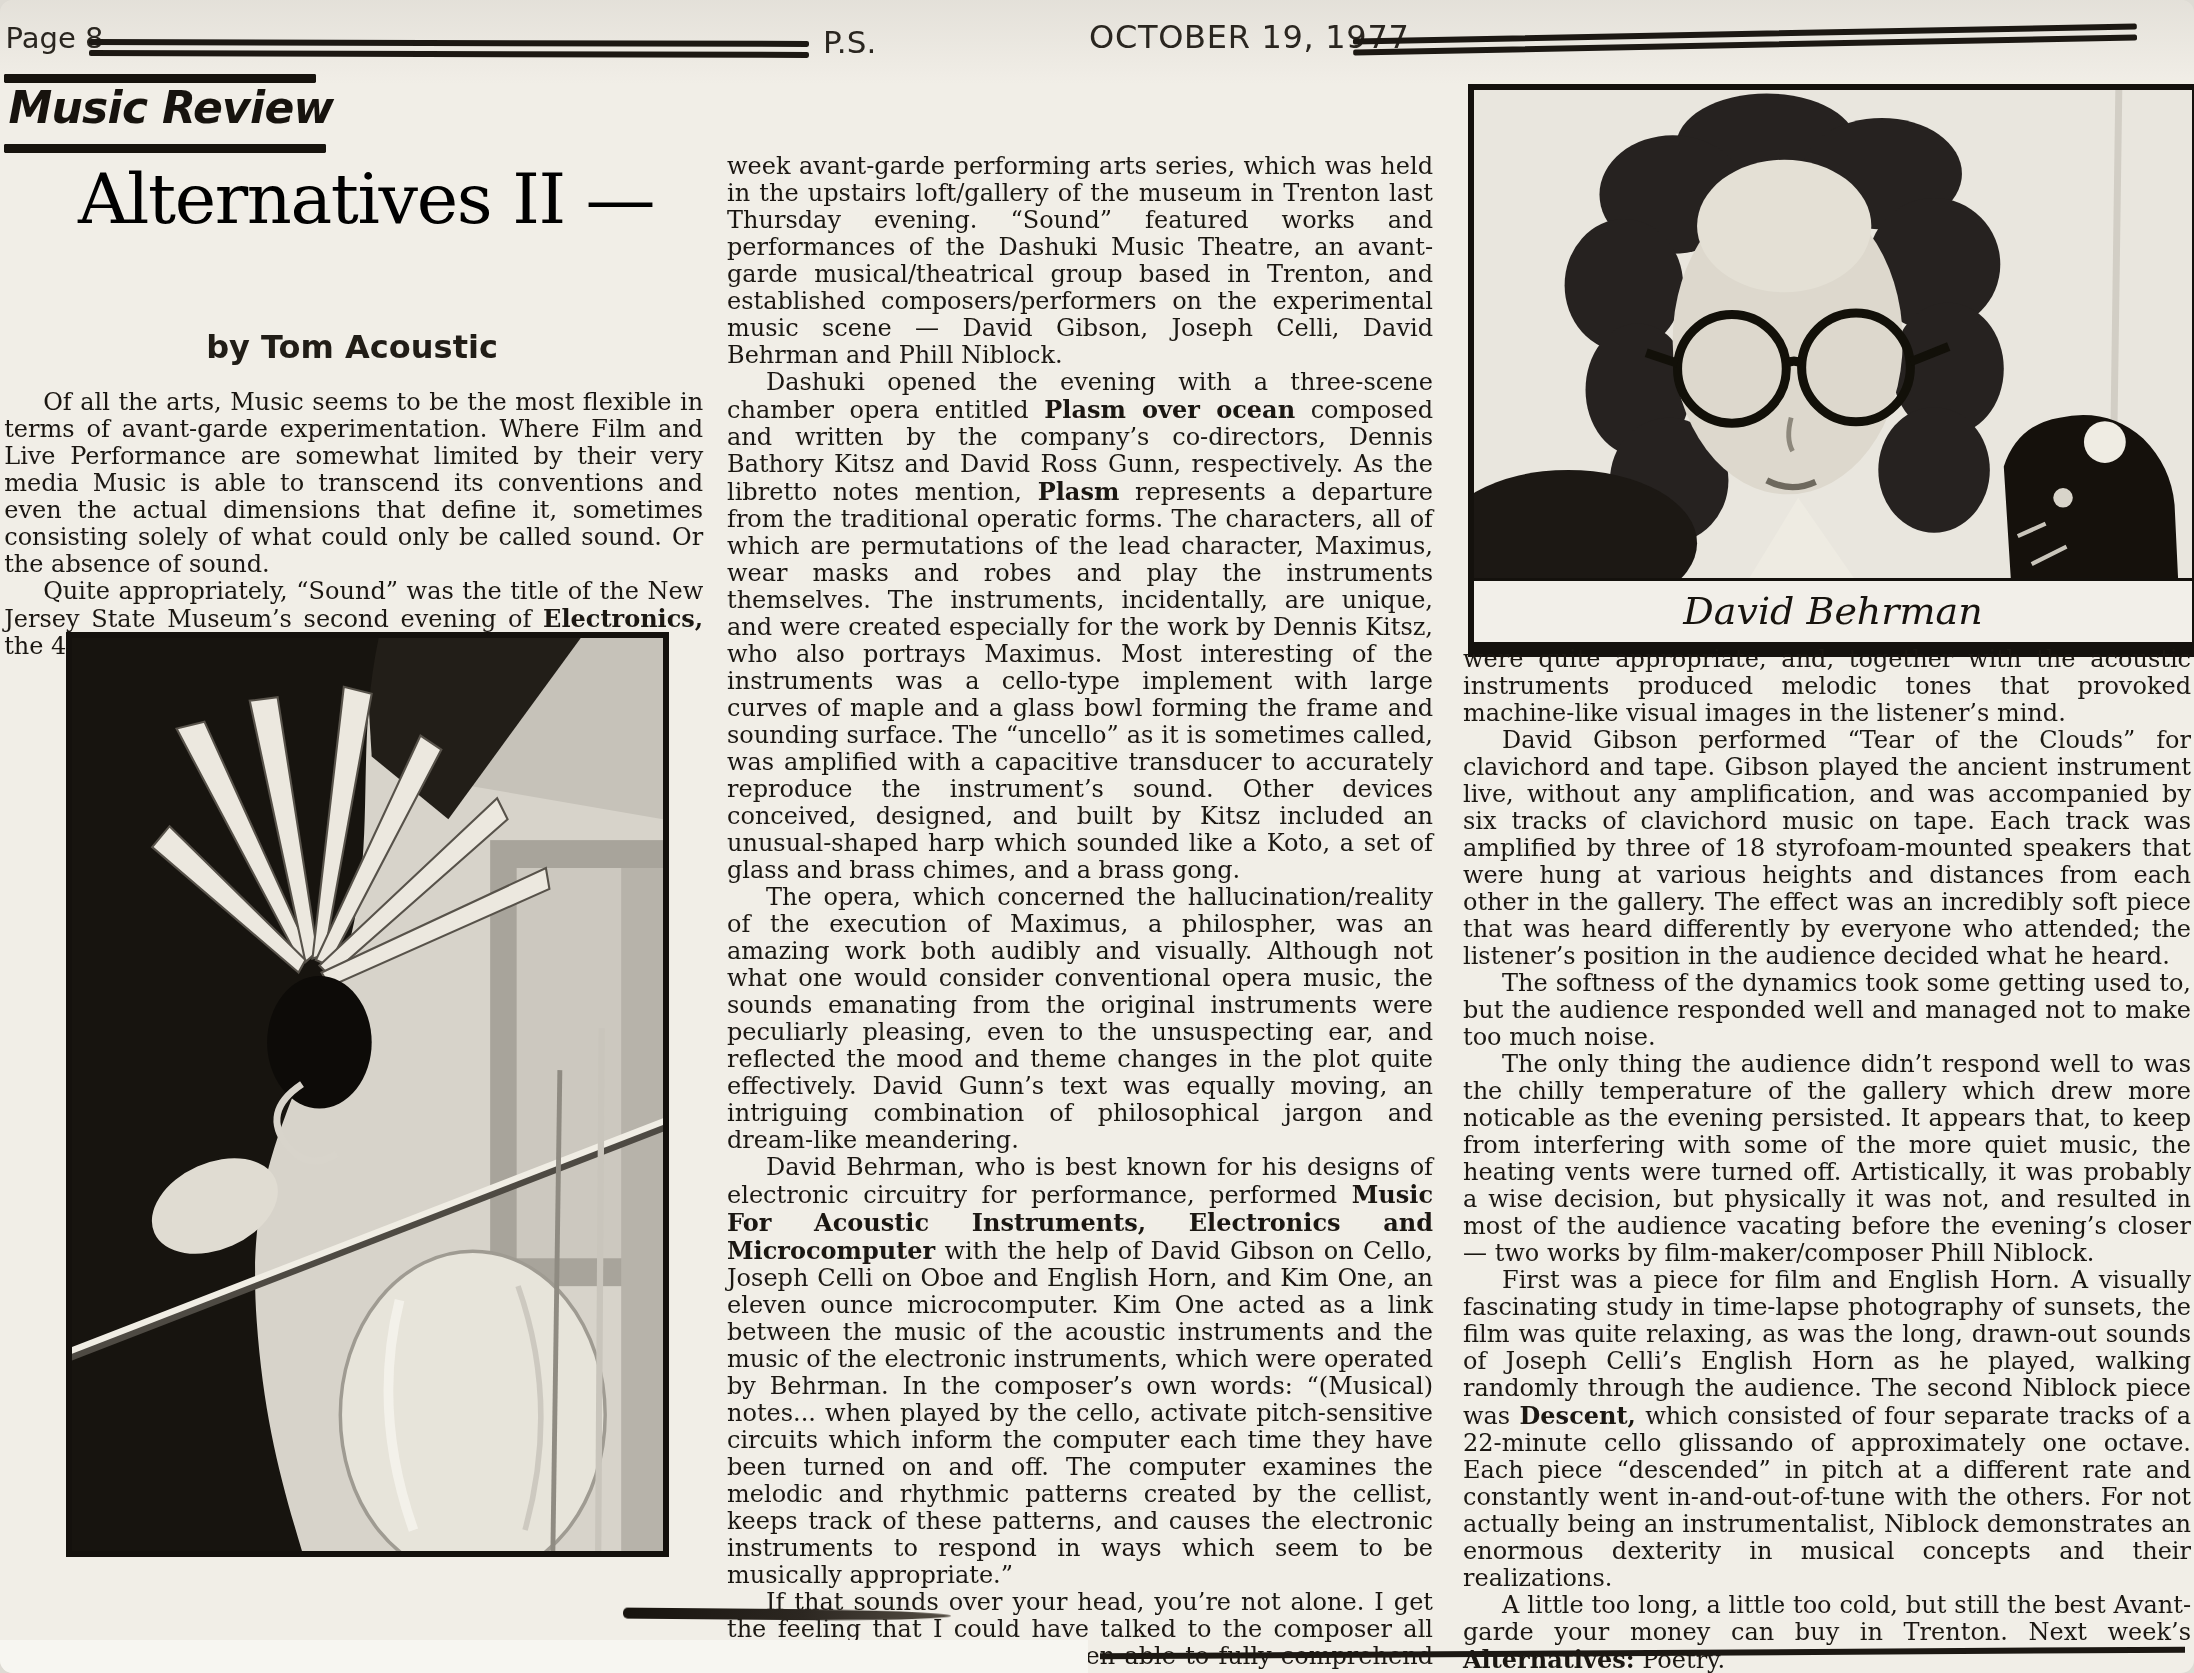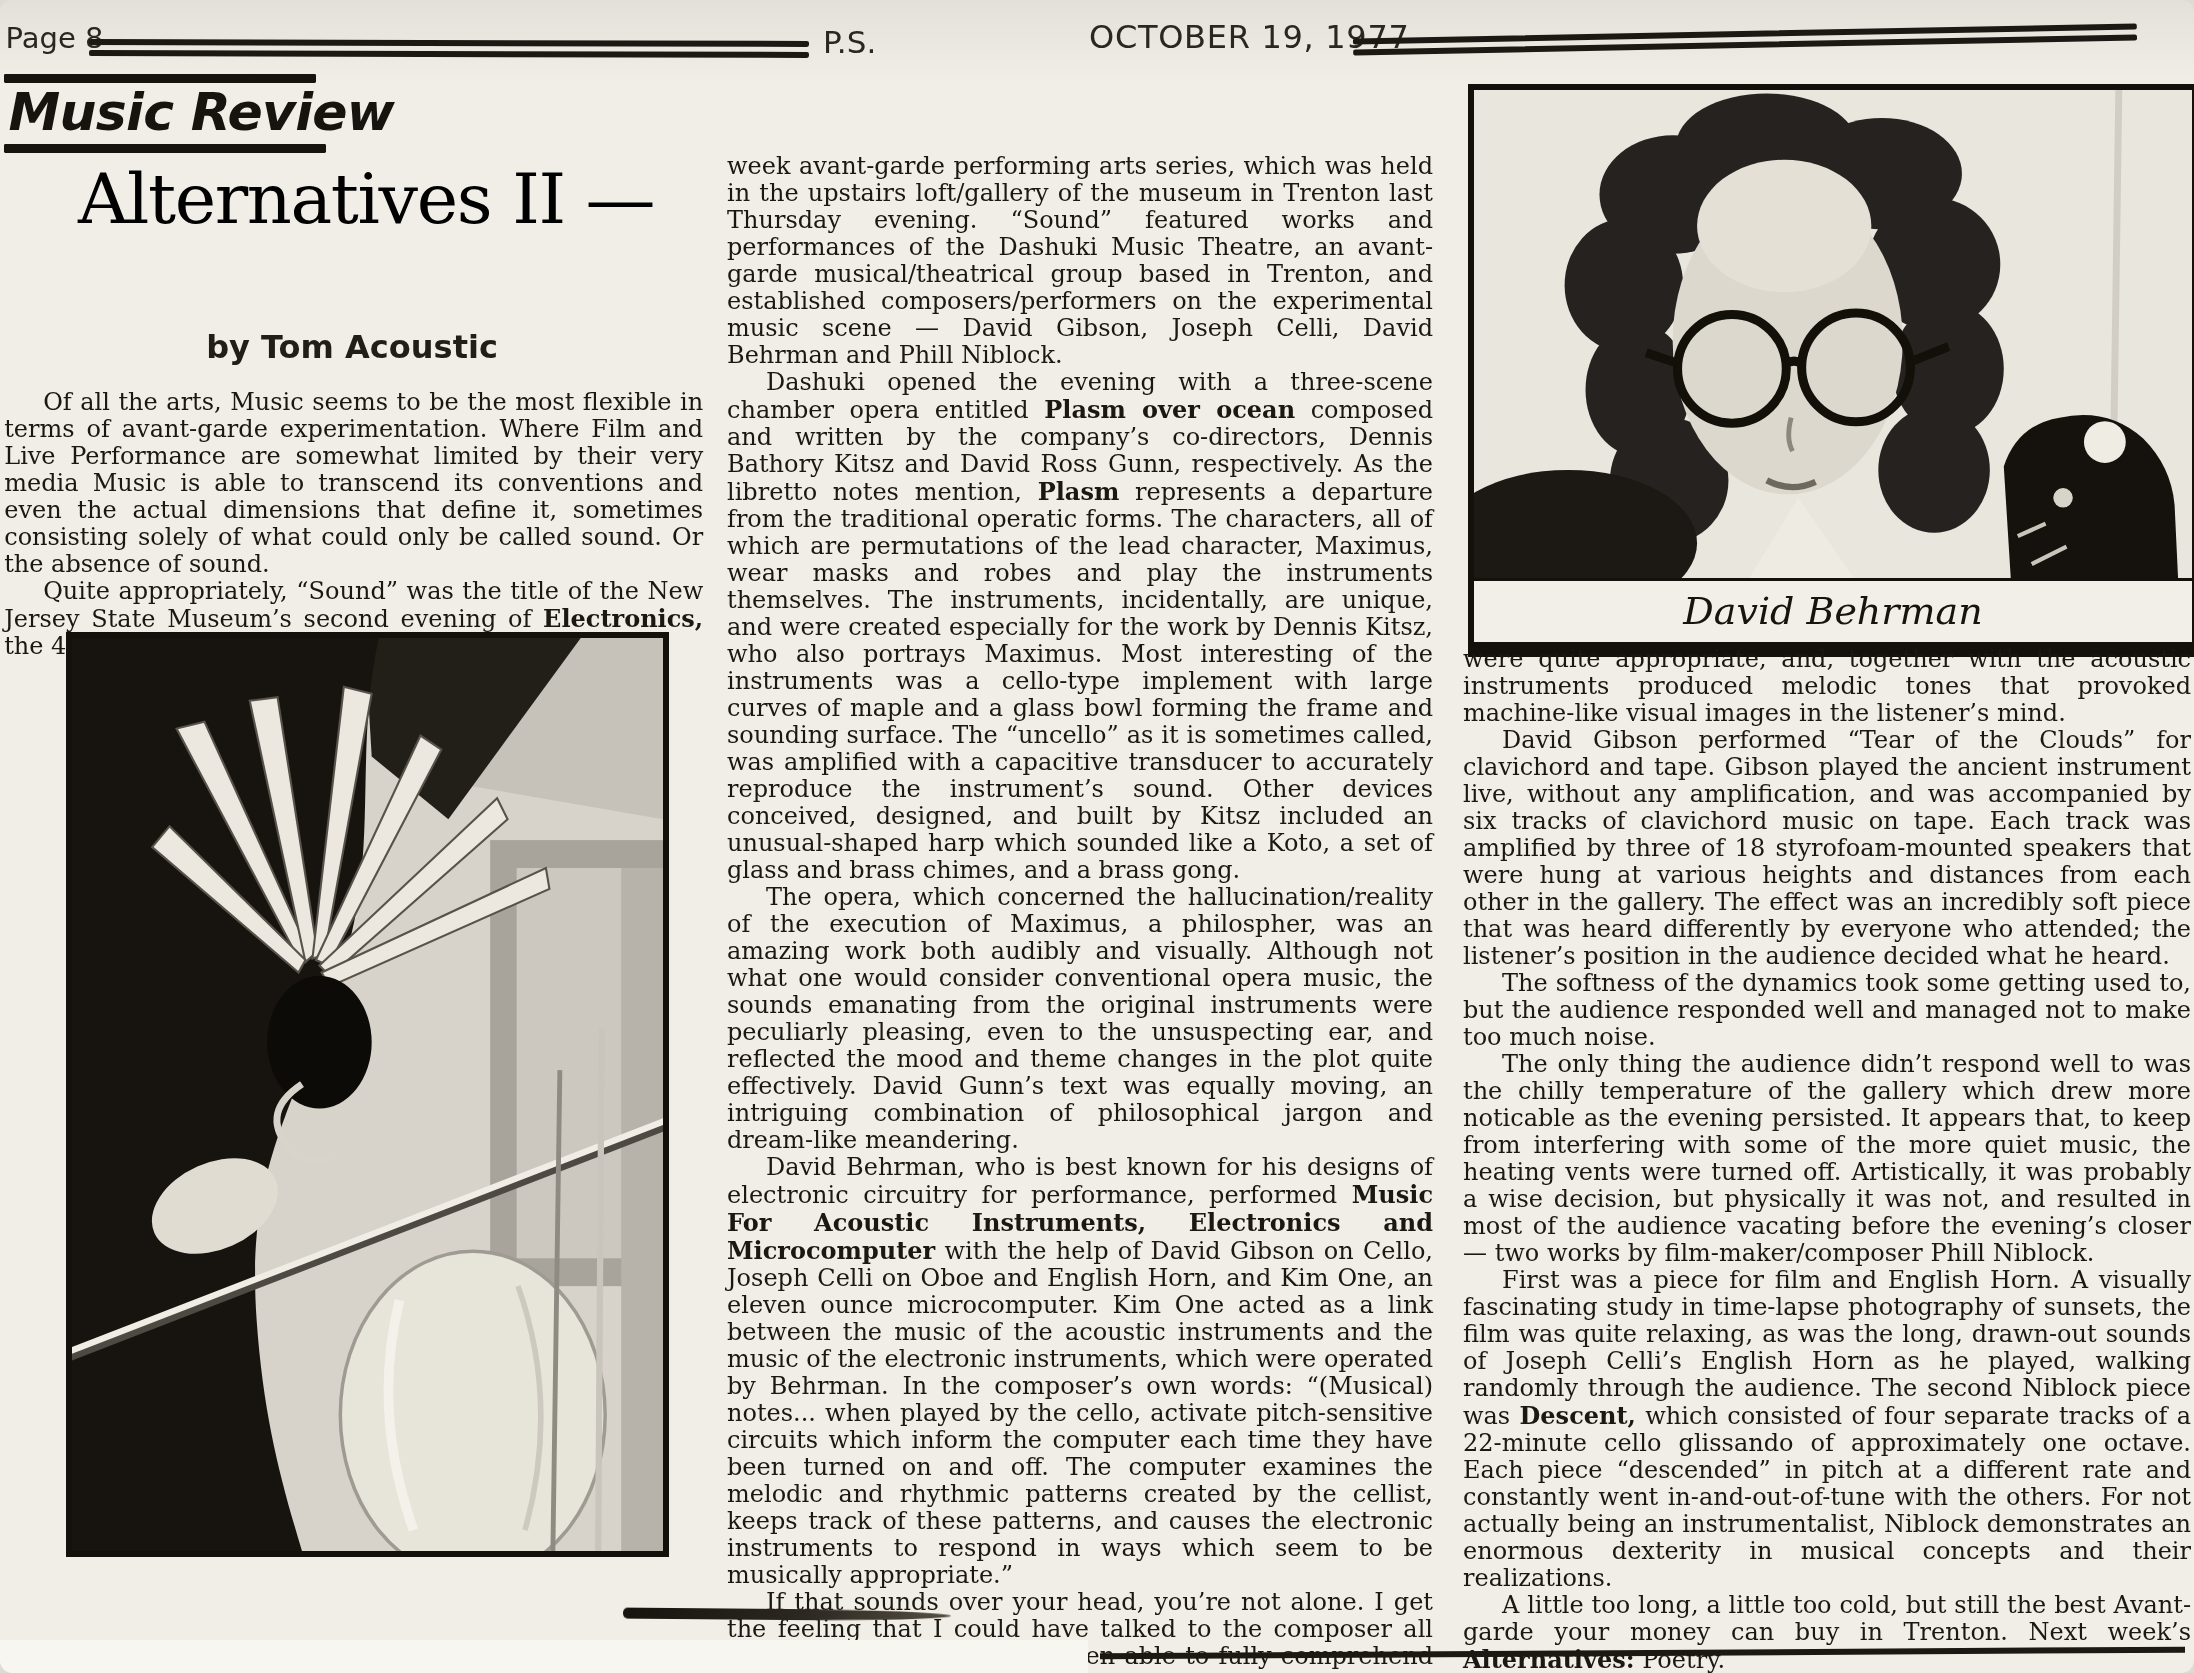--- a/index.html
+++ b/index.html
@@ -9,21 +9,21 @@
         background:linear-gradient(#c9c5bd55,transparent);pointer-events:none;}
   .abs{position:absolute;}
   
   .hdr-label{font-family:"DejaVu Sans",sans-serif;font-size:29px;color:#2a2620;}
   .dbl i{display:block;height:6.3px;background:#1c1813;border-radius:2.1px;}
   .dbl i + i{margin-top:4.9px;}
   .date{letter-spacing:0.7px;}
   
   .krule{background:#17130e;height:9px;border-radius:1.4px;}
   .kicker{font-family:"DejaVu Sans",sans-serif;font-style:italic;font-weight:800;
-          font-size:52px;letter-spacing:-0.7px;color:#17130e;}
+          font-size:44px;letter-spacing:-0.7px;color:#17130e;}
   
   .headline{width:704px;text-align:center;font-size:70px;line-height:75px;
             letter-spacing:-1.4px;color:#000000;}
   .byline{width:704px;text-align:center;font-family:"DejaVu Sans",sans-serif;
           font-weight:700;font-size:32px;color:#211d17;}
   
   .copy{font-size:24px;line-height:27px;text-align:justify;color:#1b1712;}
   .copy p{margin:0;}
   .copy p.indent{text-indent:39px;}
   .copy b{font-weight:700;}

